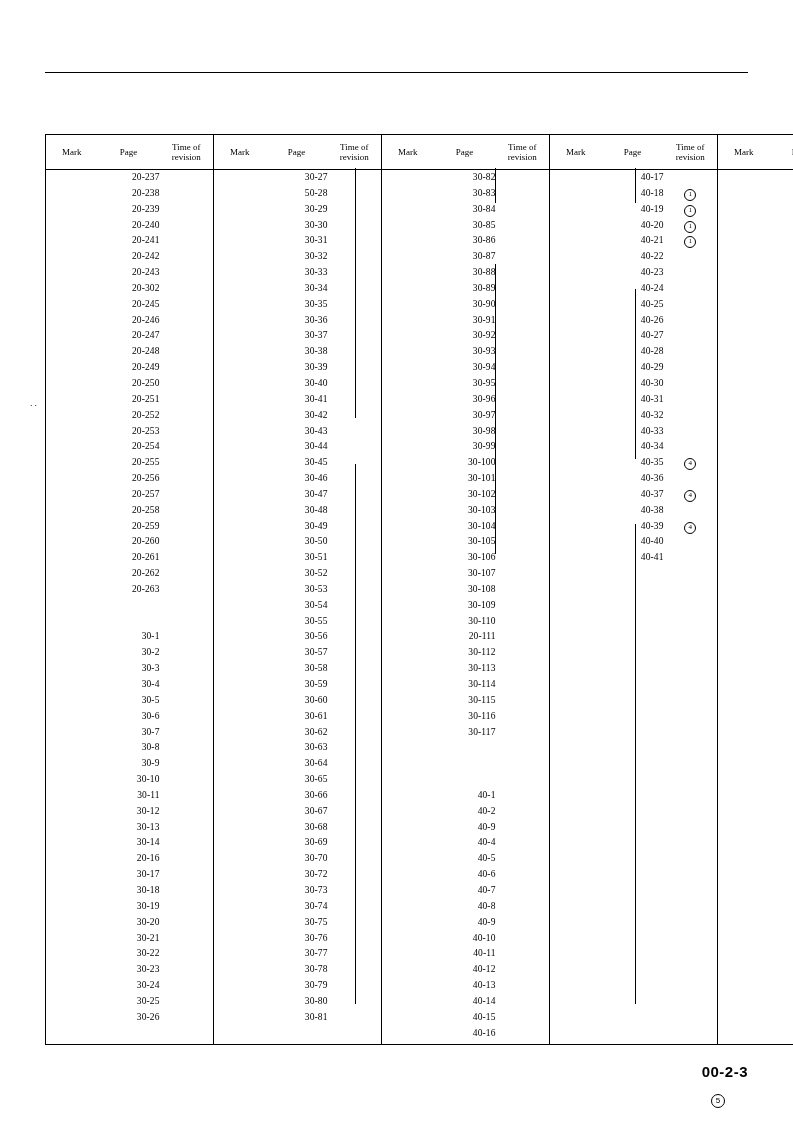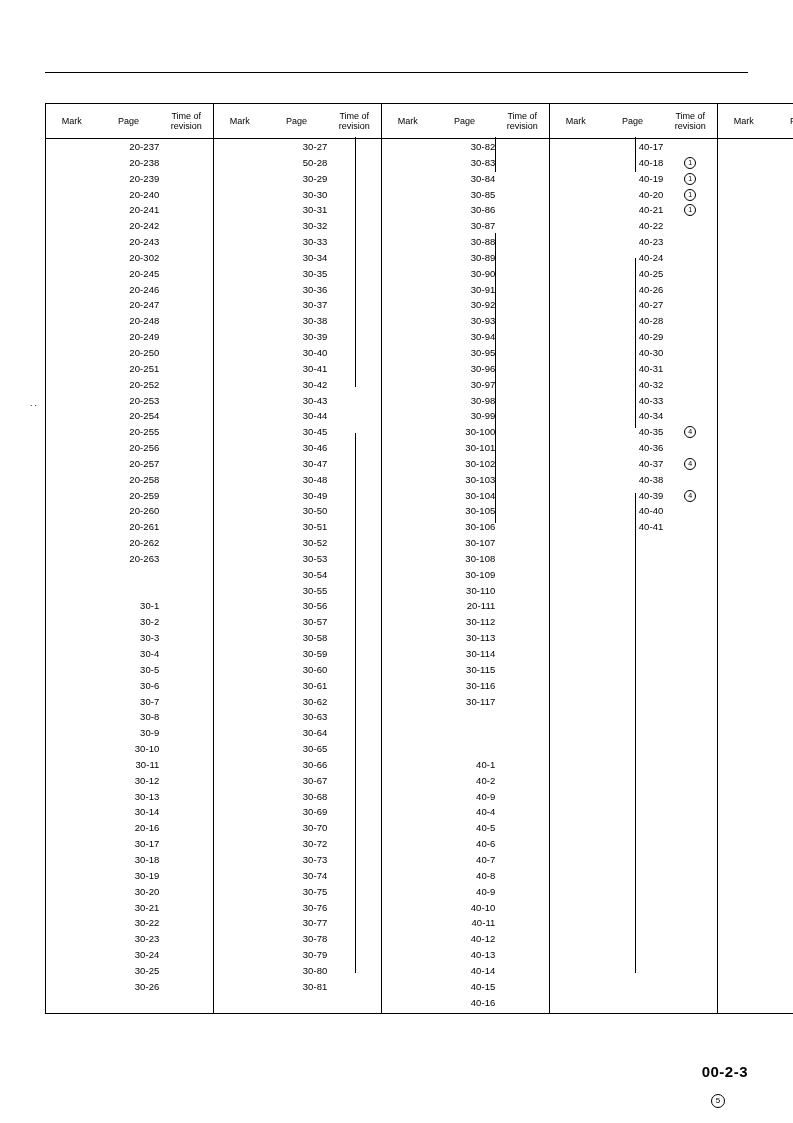--- a/index.html
+++ b/index.html
@@ -27,23 +27,24 @@
     left: 45px;
     top: 72px;
     width: 703px;
     height: 1px;
     background: #000;
   }
   
   .table-wrap {
     position: absolute;
     left: 45px;
-    top: 103px;
+    top: 134px;
     width: 703px;
     height: 910px;
+    font-family: Liberation Serif, serif;
   }
   .tbl {
     border-collapse: collapse;
     width: 703px;
     table-layout: fixed;
   }
   .tbl td, .tbl th {
     padding: 0;
     margin: 0;
     vertical-align: top;

